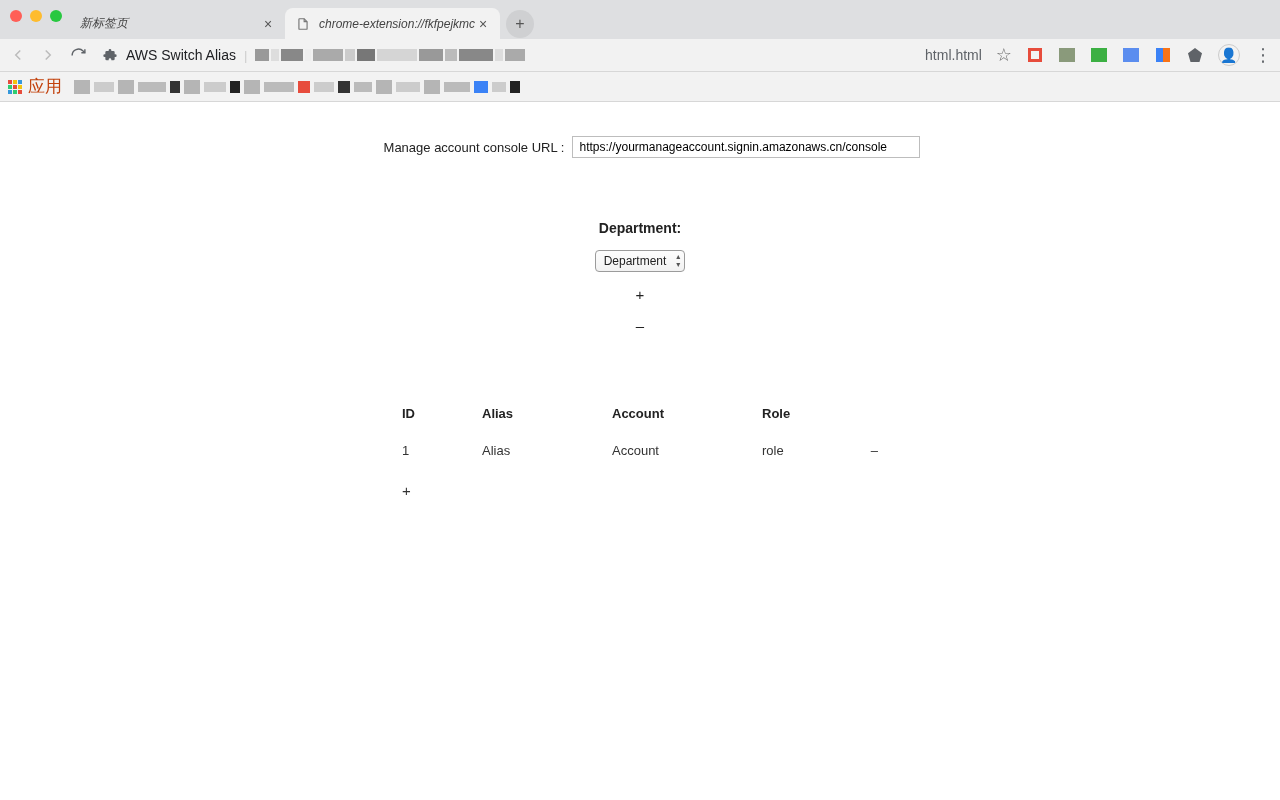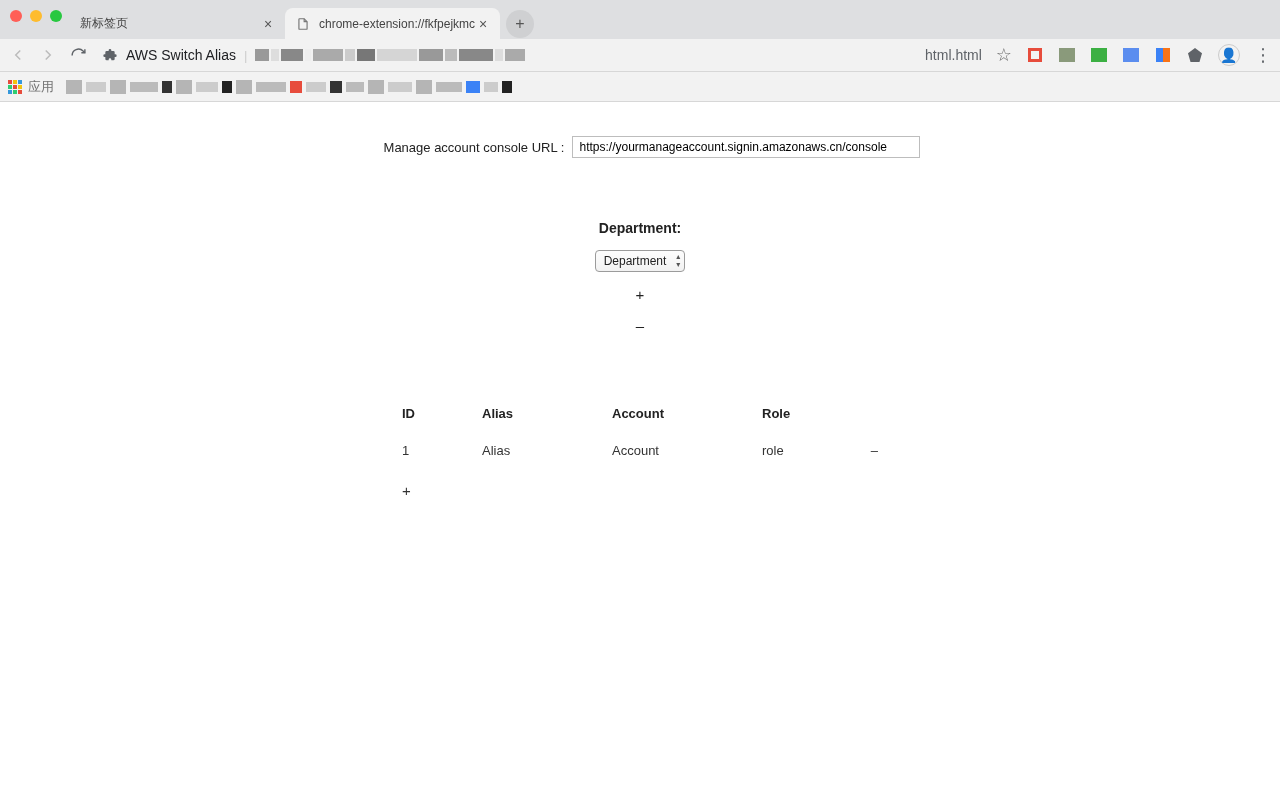--- a/index.html
+++ b/index.html
@@ -12,41 +12,41 @@
     .dot { width: 12px; height: 12px; border-radius: 50%; }
     .dot.red { background: #ff5f57; }
     .dot.yellow { background: #febc2e; }
     .dot.green { background: #28c840; }
 
     .tabstrip { display: flex; align-items: flex-end; padding-left: 70px; height: 31px; background: #dedfe1; }
     .tab { display: flex; align-items: center; height: 31px; padding: 0 10px; width: 215px; position: relative; font-size: 12px; color: #444; }
     .tab.inactive { background: #dedfe1; }
     .tab.active { background: #f2f2f2; border-top-left-radius: 8px; border-top-right-radius: 8px; }
     .tab .favicon { width: 16px; height: 16px; margin-right: 8px; display: flex; align-items: center; justify-content: center; color: #777; }
-    .tab .title { flex: 1; white-space: nowrap; overflow: hidden; text-overflow: ellipsis; }
+    .tab .title { flex: 1; white-space: nowrap; overflow: hidden; text-overflow: ellipsis; font-style: italic; }
     .tab .close { width: 14px; height: 14px; display: flex; align-items: center; justify-content: center; color: #555; font-size: 14px; }
     .newtab { width: 28px; height: 28px; margin-left: 6px; margin-bottom: 1px; border-radius: 50%; background: #cfd0d2; display: flex; align-items: center; justify-content: center; color: #555; font-size: 16px; }
 
     .toolbar { background: #f2f2f2; height: 33px; display: flex; align-items: center; padding: 0 8px; gap: 10px; border-bottom: 1px solid #d7d7d7; }
     .nav-icon { width: 20px; height: 20px; color: #6b6b6b; display: flex; align-items: center; justify-content: center; }
     .nav-icon.disabled { color: #bcbcbc; }
     .addr { flex: 1; display: flex; align-items: center; gap: 8px; padding: 0 4px; }
     .ext-icon { width: 16px; height: 16px; color: #555; }
     .page-title { color: #202124; font-size: 14px; white-space: nowrap; }
     .url-blur { flex: 1; height: 16px; display: flex; align-items: center; gap: 2px; overflow: hidden; }
     .url-blur span { display: inline-block; height: 12px; background: #bdbdbd; }
     .url-tail { color: #5f6368; font-size: 14px; white-space: nowrap; }
     .right-icons { display: flex; align-items: center; gap: 14px; }
     .right-icons .ic { width: 18px; height: 18px; display: flex; align-items: center; justify-content: center; }
     .star { color: #6b6b6b; font-size: 18px; }
     .avatar { width: 22px; height: 22px; border-radius: 50%; border: 1px solid #ccc; display: flex; align-items: center; justify-content: center; font-size: 14px; }
     .menu-dots { color: #5f6368; font-size: 18px; }
 
     .bookmarks { background: #f2f2f2; height: 30px; display: flex; align-items: center; padding: 0 8px; gap: 12px; border-bottom: 1px solid #d7d7d7; }
-    .apps { display: flex; align-items: center; gap: 6px; font-size: 13px; color: #737373; }
+    .apps { display: flex; align-items: center; gap: 6px; font-size: 17px; color: #c2410c; }
     .apps-icon { display: grid; grid-template-columns: repeat(3, 4px); grid-template-rows: repeat(3, 4px); gap: 1px; }
     .apps-icon i { display: block; width: 4px; height: 4px; }
     .bm-blur { display: flex; align-items: center; gap: 4px; }
     .bm-blur span { display: inline-block; height: 12px; }
 
     
     .content { padding-top: 34px; }
     .row-url { display: flex; align-items: center; justify-content: center; gap: 8px; padding-left: 24px; }
     .row-url label { font-size: 13px; color: #222; }
     .url-input { width: 348px; height: 22px; padding: 2px 6px; font-size: 12px; border: 1px solid #bdbdbd; background: #fff; }

